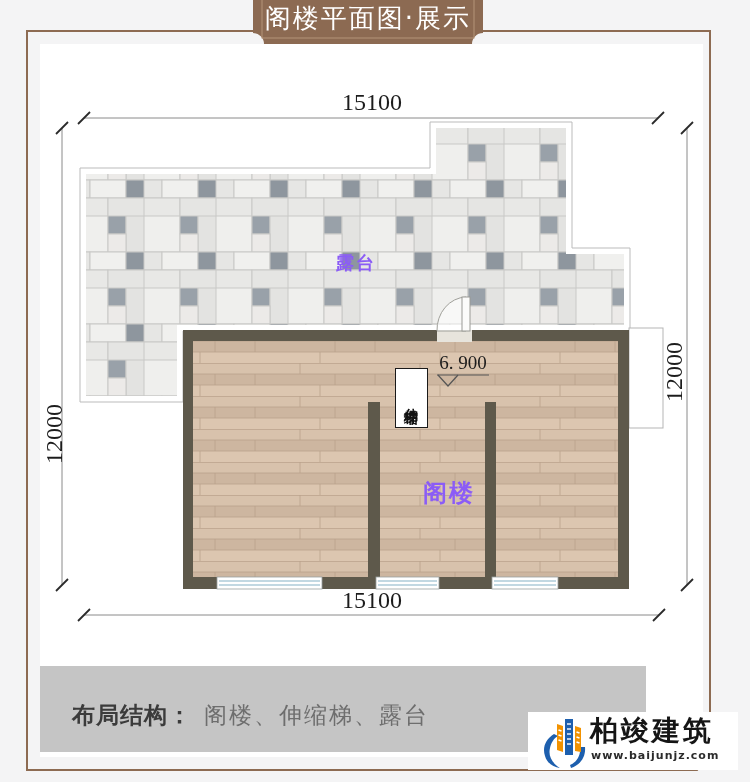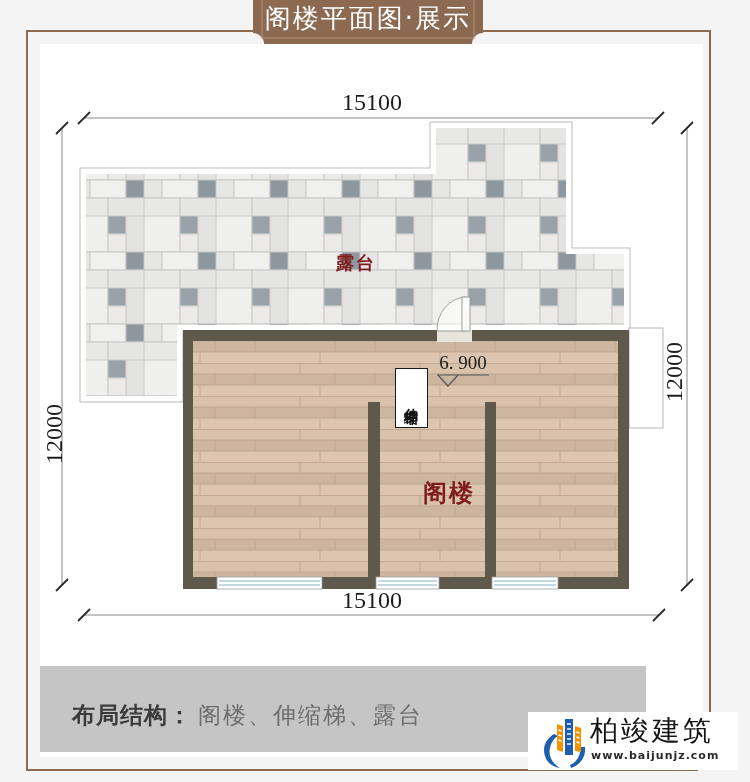--- a/index.html
+++ b/index.html
@@ -6,37 +6,37 @@
   .page{position:relative;width:750px;height:782px;background:#f4f4f5;overflow:hidden;
         font-family:"DejaVu Sans","Liberation Sans",sans-serif;}
   .plan-svg{position:absolute;left:0;top:0;z-index:1;}
   
   .banner{position:absolute;left:253px;top:-18px;width:230px;height:62px;z-index:6;}
   .banner svg{position:absolute;left:0;top:0;}
   .banner .title{position:relative;display:flex;width:100%;height:100%;align-items:center;
       justify-content:center;padding-top:10px;box-sizing:border-box;color:#fff;
       font-size:26px;letter-spacing:2px;}
   
-  .room-label{position:absolute;z-index:3;color:#7f1d1d;font-weight:bold;}
+  .room-label{position:absolute;z-index:3;color:#8b5cf6;font-weight:bold;}
   .label-terrace{left:336px;top:251px;font-size:18px;letter-spacing:2px;}
   .label-attic{left:423px;top:477px;font-size:24px;letter-spacing:2px;}
   .ladder-box{position:absolute;left:395px;top:368px;width:33px;height:60px;z-index:3;
       background:#fff;border:1.5px solid #1a1a1a;box-sizing:border-box;
       display:flex;align-items:center;justify-content:center;}
   .ladder-box span{writing-mode:vertical-rl;text-orientation:upright;font-size:14px;
       font-weight:bold;color:#111;letter-spacing:1px;}
   
   .footer-bar{position:absolute;left:40px;top:666px;width:606px;height:86px;background:#c5c5c5;
       z-index:2;display:flex;align-items:center;padding-left:32px;padding-top:12px;box-sizing:border-box;}
   .footer-bar .lbl{font-size:23px;font-weight:bold;color:#3b3b3b;letter-spacing:1px;}
-  .footer-bar .val{font-size:23px;color:#6e6e6e;letter-spacing:2px;margin-left:6px;}
+  .footer-bar .val{font-size:23px;color:#6e6e6e;letter-spacing:2px;margin-left:12px;}
   
   .logo{position:absolute;left:528px;top:712px;width:210px;height:58px;background:#fff;z-index:7;}
   .logo .icon{position:absolute;left:13px;top:2px;}
-  .logo .name{position:absolute;left:62px;top:0px;font-size:28px;font-weight:normal;color:#151515;
+  .logo .name{position:absolute;left:62px;top:0px;font-size:28px;font-weight:bold;color:#151515;
       letter-spacing:3px;white-space:nowrap;}
   .logo .url{position:absolute;left:63px;top:37px;font-size:11px;font-weight:bold;color:#2b2b2b;
       letter-spacing:1px;white-space:nowrap;}
 </style>
 </head>
 <body>
 
 <div class="page">
 
   <svg class="plan-svg" width="750" height="782" viewBox="0 0 750 782">

